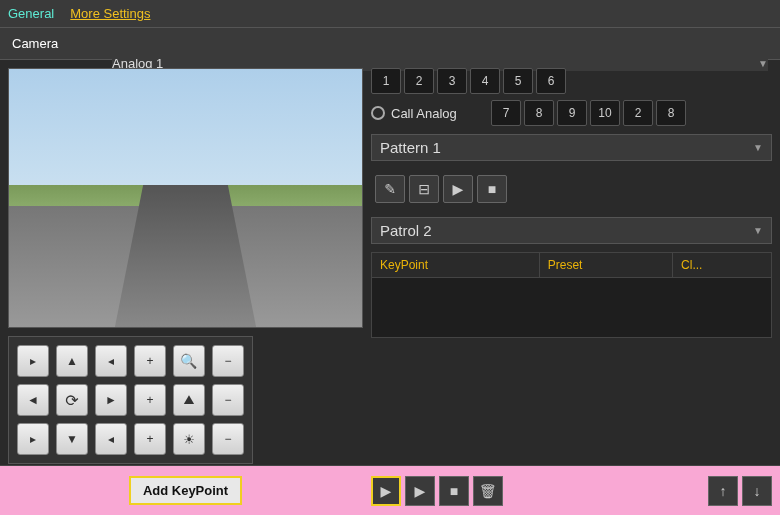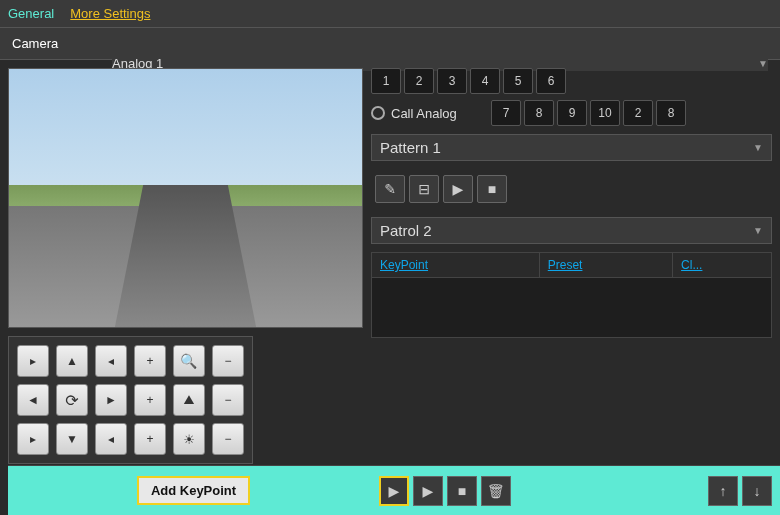--- a/index.html
+++ b/index.html
@@ -285,24 +285,23 @@
     }
     .patrol-table {
       width: 100%;
       border-collapse: collapse;
     }
     .patrol-table th {
       background: #2a2a2a;
       padding: 5px 8px;
       text-align: left;
       font-size: 12px;
-      color: #0ea5e9;
+      color: #eab308;
       border: 1px solid #444;
       font-weight: normal;
-      text-decoration: underline;
     }
     .patrol-table td {
       padding: 4px 8px;
       border: 1px solid #444;
       font-size: 12px;
     }
     .patrol-body {
       height: 60px;
       background: #1e1e1e;
     }
@@ -462,21 +461,21 @@
           <tr>
             <td colspan="3" style="background:#1e1e1e; height:50px;"></td>
           </tr>
         </tbody>
       </table>
     </div>
 
   </div>
 </div>
 
-<div style="position:absolute; bottom:0; left:8px; right:0; height:50px; background:#5eead4; border-top:1px solid #444; display:flex; align-items:center; padding:8px 8px; gap:8px;">
+<div style="position:absolute; bottom:0; left:0; right:0; height:50px; background:#f9a8d4; border-top:1px solid #444; display:flex; align-items:center; padding:8px 8px; gap:8px;">
   <div style="display:flex; align-items:center; flex:1; gap:8px;">
 
     <div style="width:355px; display:flex; justify-content:center;">
       <button class="add-keypoint-btn">Add KeyPoint</button>
     </div>
 
     <div style="display:flex; gap:4px; align-items:center;">
       <div class="action-icon-btn highlighted">▶</div>
       <div class="action-icon-btn">▶</div>
       <div class="action-icon-btn">■</div>

